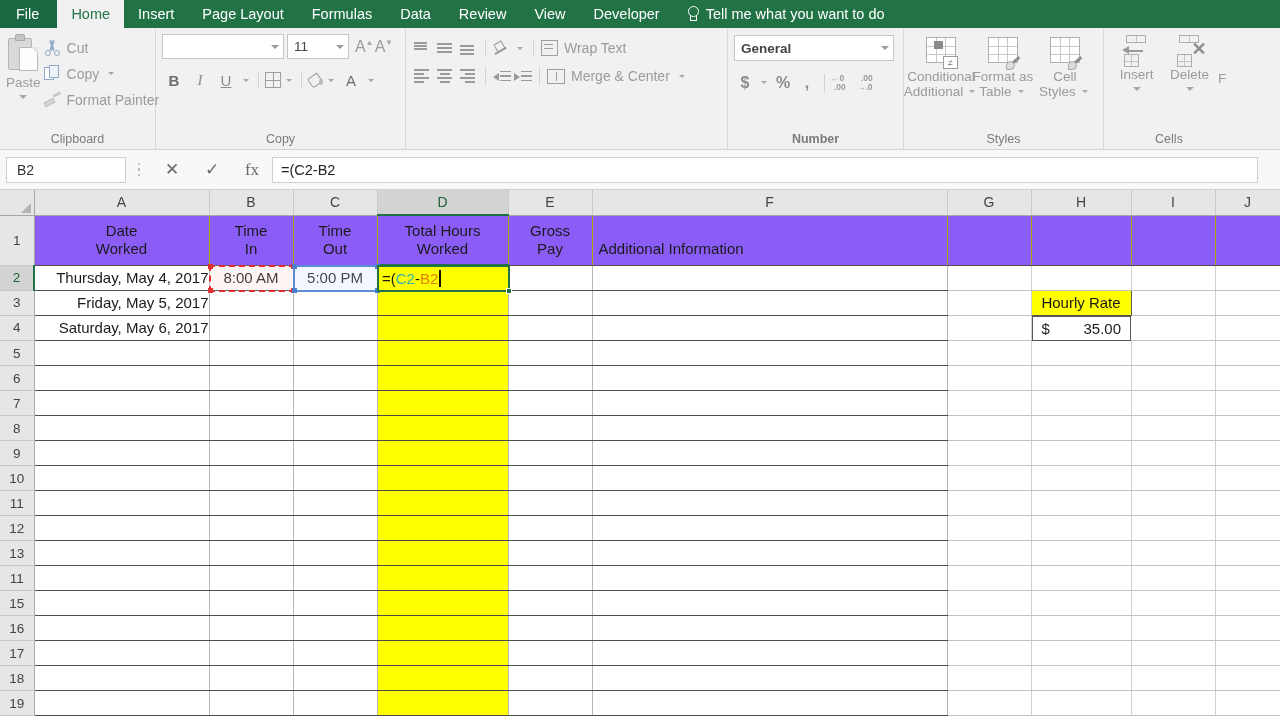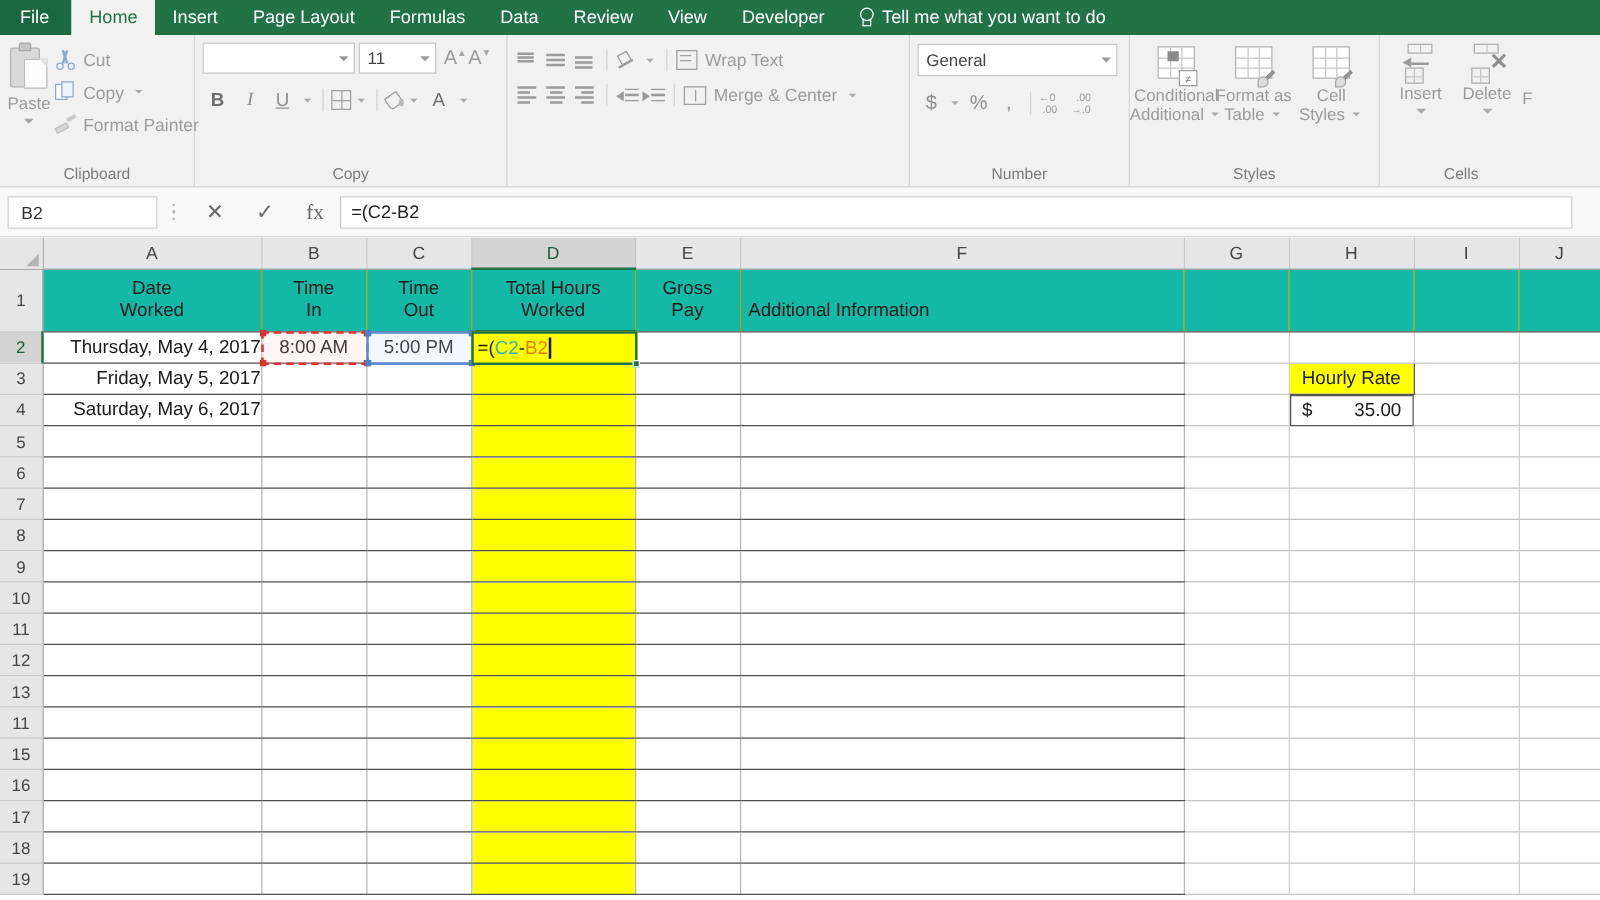--- a/index.html
+++ b/index.html
@@ -187,21 +187,21 @@
   .indent-ico i{ position:absolute; right:0; height:1.6px; width:11px; background:#9b9b9b; }
   .indent-ico .arw{
     position:absolute; left:0; top:4px; width:0;height:0;
     border-top:4px solid transparent;border-bottom:4px solid transparent;
   }
   .tilt-ico{ width:18px;height:16px; position:relative; }
   .tilt-ico::before{content:"";position:absolute;left:1px;top:10px;width:13px;height:1.6px;background:#9b9b9b;transform:rotate(-30deg);}
   .tilt-ico::after{content:"";position:absolute;left:2px;top:2px;width:7px;height:7px;border:1.4px solid #9b9b9b;transform:rotate(-30deg);}
 
   
-  .g-number { width: 176px; }
+  .g-number { width: 176px; font-weight: bold; }
   .numfmt-combo{ width:160px; height:26px; margin-top:3px; }
   .num-row { display:flex; align-items:center; gap:2px; padding-top:10px; }
   .nbtn{ min-width:22px; height:23px; display:flex;align-items:center;justify-content:center;
     font-size:16px; color:#8d8d8d; }
   .deci{ width:24px; height:20px; position:relative; font-size:8.5px; color:#9b9b9b; }
   .deci span{ position:absolute; }
 
   
   .g-styles { width: 200px; }
   .big-btn{ width:62px; display:flex; flex-direction:column; align-items:center; padding-top:1px; }
@@ -289,21 +289,21 @@
 
   td.cell {
     border-right:1px solid #b6b6b6; border-bottom:1px solid #4d4d4d;
     font-size:15px; color:#1a1a1a; vertical-align:middle;
     height:25px; overflow:hidden; white-space:nowrap;
     padding:0 4px;
   }
   td.plain { border-bottom:1px solid #c3c3c3; border-right:1px solid #d0d0d0; }
   td.yellow { background:#ffff00; }
   td.hdr1 {
-    background:#14b8a6; text-align:center; font-size:15px; color:#1a1a1a;
+    background:#8b5cf6; text-align:center; font-size:15px; color:#1a1a1a;
     border-right:1px solid #b0a800; border-bottom:1px solid #4d4d4d;
     line-height:1.18; padding:2px 4px;
   }
   td.hdr1.lefted { text-align:left; padding-left:6px; }
   .r-align { text-align:right; padding-right:6px; }
   .c-align { text-align:center; }
 
   
   .ovl { position:absolute; pointer-events:none; }
   .sel-b2 {

